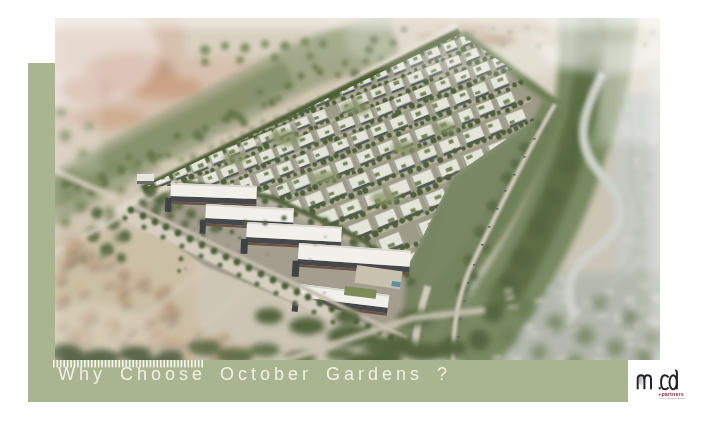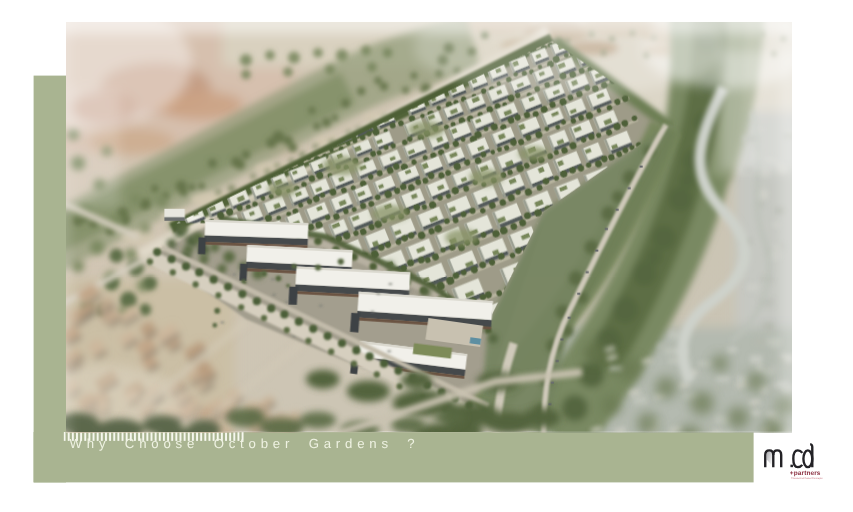--- a/index.html
+++ b/index.html
@@ -2555,21 +2555,21 @@
         <rect x="127.65" y="0" width="1.6" height="7.4" fill="#f6f8ee"></rect>
         <rect x="131.10" y="0" width="1.6" height="7.4" fill="#f6f8ee"></rect>
         <rect x="134.55" y="0" width="1.6" height="7.4" fill="#f6f8ee"></rect>
         <rect x="138.00" y="0" width="1.6" height="7.4" fill="#f6f8ee"></rect>
         <rect x="141.45" y="0" width="1.6" height="7.4" fill="#f6f8ee"></rect>
         <rect x="144.90" y="0" width="1.6" height="7.4" fill="#f6f8ee"></rect>
         <rect x="148.35" y="0" width="1.6" height="7.4" fill="#f6f8ee"></rect>
       </svg>
 </div>
 
-<div class="abs" style="left:58px;top:364px;width:560px;font-family:'Liberation Sans',sans-serif;font-size:11px;letter-spacing:4.0px;word-spacing:5px;color:#f2f5e6;opacity:0.96;">Why&nbsp;Choose&nbsp;October&nbsp;Gardens&nbsp;?</div>
+<div class="abs" style="left:58px;top:364px;width:560px;font-family:'Liberation Sans',sans-serif;font-size:18px;letter-spacing:4.0px;word-spacing:5px;color:#f2f5e6;opacity:0.96;">Why&nbsp;Choose&nbsp;October&nbsp;Gardens&nbsp;?</div>
 
 <svg class="abs" style="left:633px;top:366px;" width="59" height="36" viewBox="0 0 59 36">
 <defs>
         <linearGradient id="mg" x1="0" y1="0" x2="1" y2="1">
 <stop offset="0" stop-color="#a8a8ac"></stop>
           <stop offset="1" stop-color="#ffffff"></stop>
         </linearGradient>
       </defs>
 <polygon points="5.9,10.4 10.5,9.5 10.5,22 5.9,17" fill="url(#mg)"></polygon>
 <path d="M4.7,23.3 L4.7,13.2 Q4.7,9.3 8.1,9.3 Q11.4,9.3 11.4,13.2 L11.4,23.3" fill="none" stroke="#232226" stroke-width="2.0"></path>

